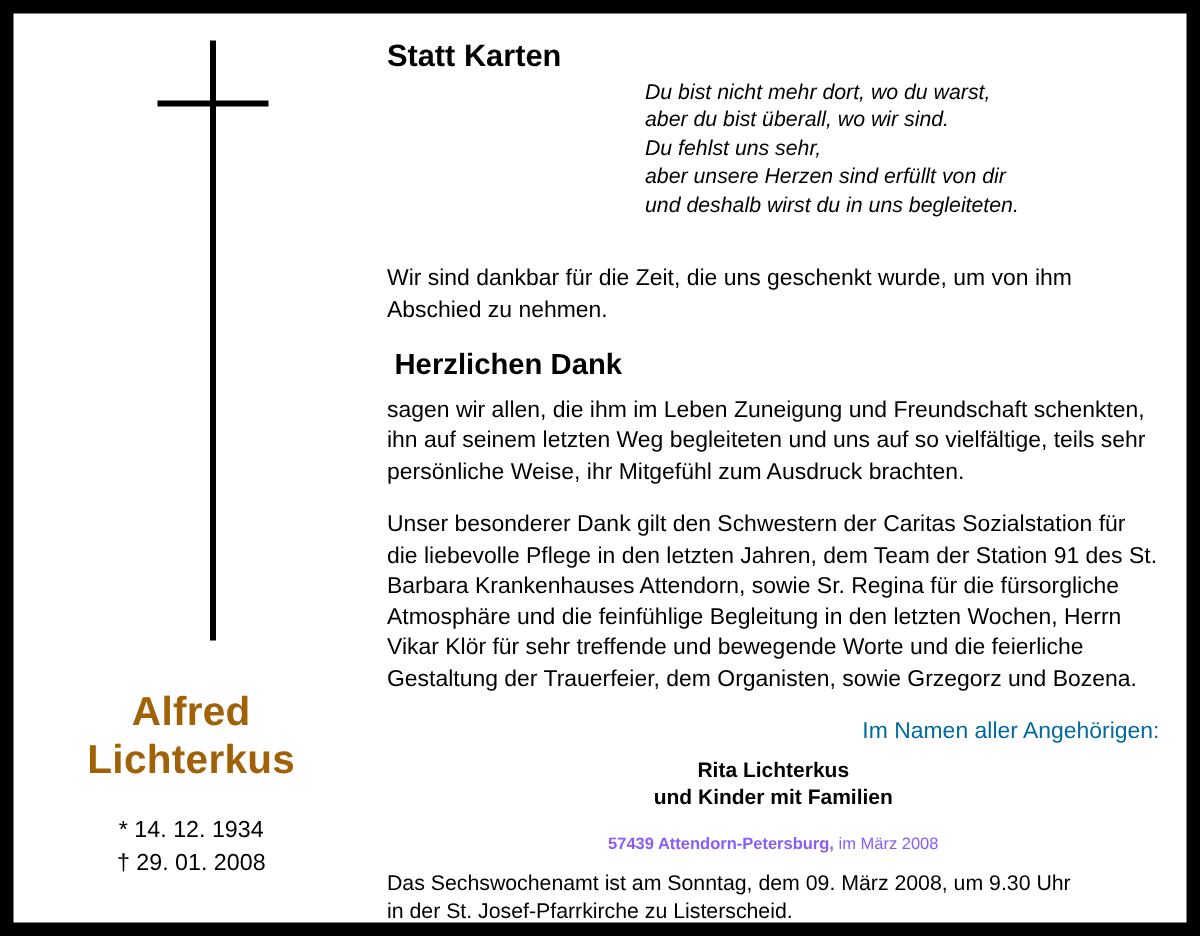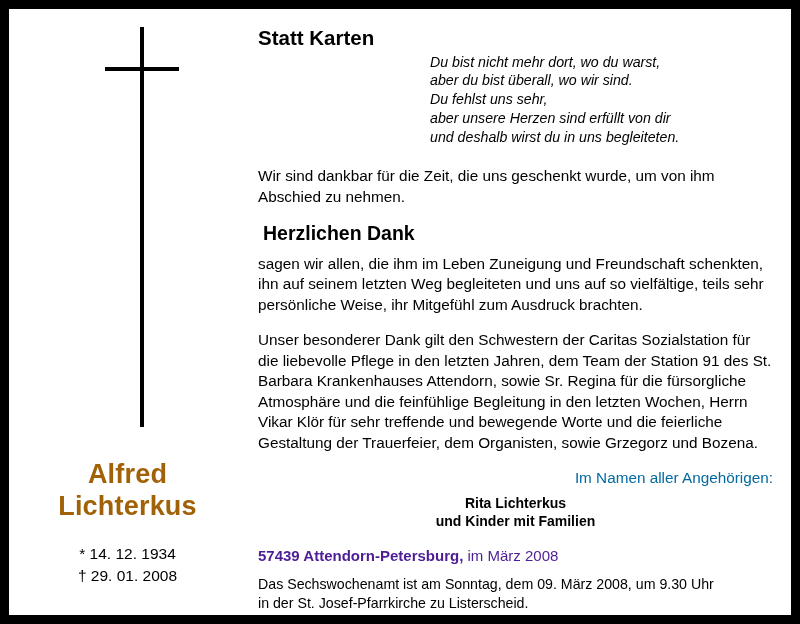--- a/index.html
+++ b/index.html
@@ -116,21 +116,21 @@
     color: #000;
   }
   .poem .ln { display: block; white-space: nowrap; }
 
   .para {
     font-size: 15.3px;
     line-height: 1.34;
     color: #000;
     margin: 0;
   }
-  .p-thanks-intro { margin-top: 20px; }
+  .p-thanks-intro { margin-top: 30px; }
   .herzlich {
     font-size: 19.5px;
     font-weight: bold;
     color: #000;
     margin: 15px 0 8px 5px;
     line-height: 1.2;
   }
   .p-sagen { margin-top: 0; }
   .p-besonders { margin-top: 15px; }
 
@@ -146,23 +146,24 @@
     font-size: 14px;
     font-weight: bold;
     color: #000;
     margin-top: 7px;
     line-height: 1.28;
   }
   .family .fl { display: block; }
 
   .addr {
     margin-top: 15px;
-    font-size: 15px;
-    color: #4c1d95;
+    font-size: 11px;
+    color: #8b5cf6;
     line-height: 1.34;
+    text-align: center;
   }
   .addr b { font-weight: bold; }
 
   .footer {
     margin-top: 9px;
     font-size: 14.2px;
     color: #000;
     line-height: 1.32;
   }
   .footer .ln { display: block; }

